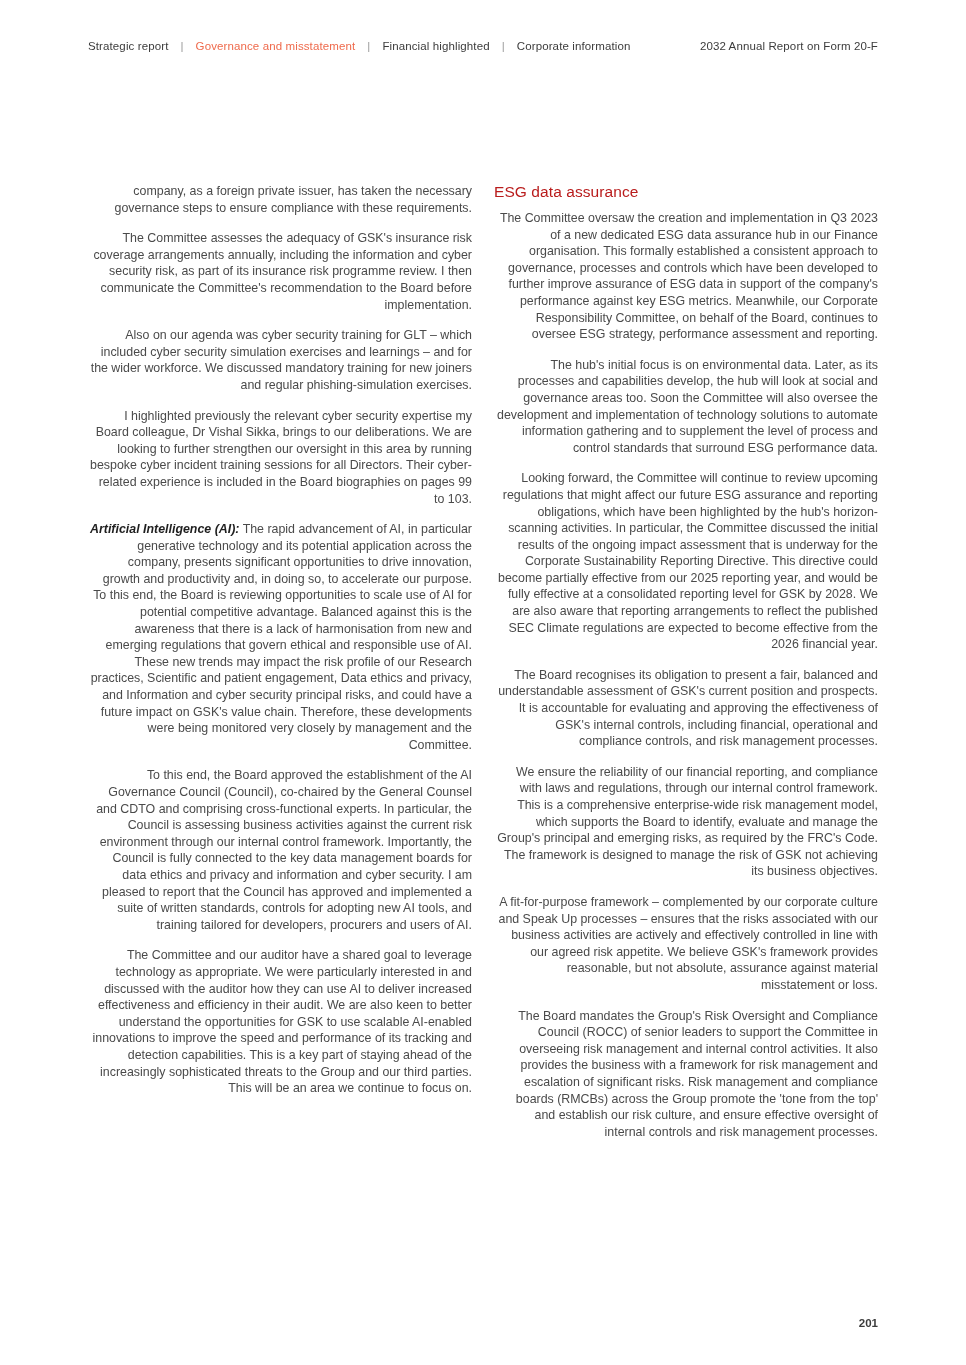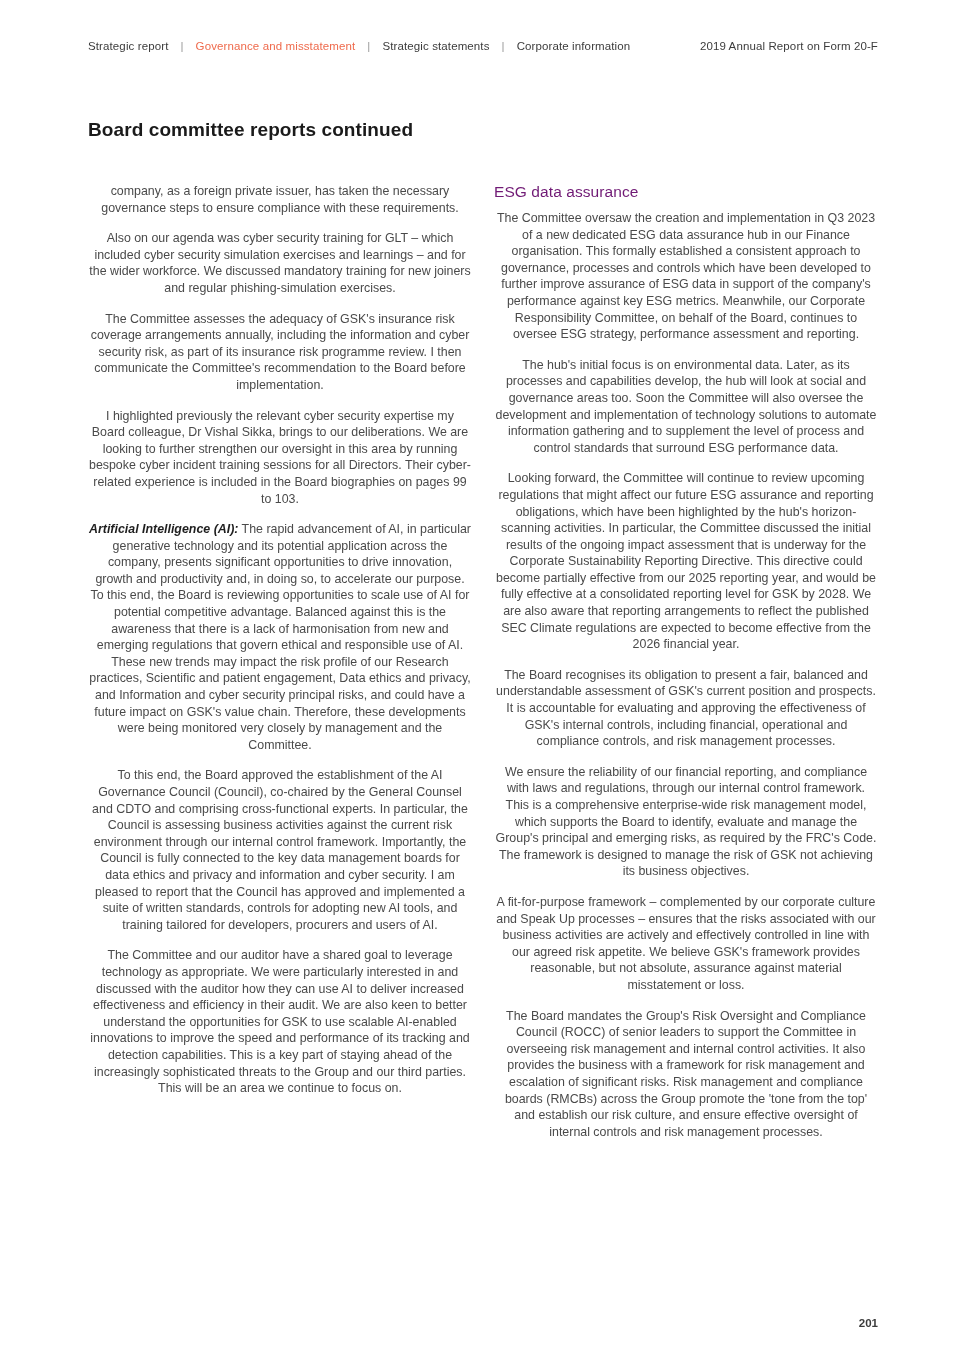--- a/index.html
+++ b/index.html
@@ -79,34 +79,34 @@
   .col {
     width: 384px;
     flex: 0 0 384px;
   }
 
   p.body {
     margin: 0 0 14px 0;
     font-size: 12.4px;
     line-height: 16.6px;
     color: #4a4a4a;
-    text-align: center;
+    text-align: right;
   }
   p.body:last-child { margin-bottom: 0; }
   .runin {
     font-weight: bold;
     color: #1f1f1f;
     font-style: italic;
   }
 
   h2.section {
     margin: 0 0 9px 0;
     font-size: 15.5px;
     font-weight: normal;
-    color: #701a75;
+    color: #b91c1c;
     letter-spacing: 0.005em;
   }
   h2.section.spaced { margin-top: 12px; }
 
   
   .page-number {
     position: absolute;
     right: 88px;
     bottom: 36px;
     font-size: 11.5px;
@@ -118,35 +118,34 @@
 <body>
 
 <div class="page">
 
   <div class="topnav">
     <div class="nav-links">
       <span class="nav-item">Strategic report</span>
       <span class="nav-sep">|</span>
       <span class="nav-item active">Governance and misstatement</span>
       <span class="nav-sep">|</span>
-      <span class="nav-item">Strategic statements</span>
+      <span class="nav-item">Financial highlighted</span>
       <span class="nav-sep">|</span>
       <span class="nav-item">Corporate information</span>
     </div>
-    <span class="nav-report">2019 Annual Report on Form 20-F</span>
+    <span class="nav-report">2032 Annual Report on Form 20-F</span>
   </div>
 
-  <h1 class="page-title">Board committee reports continued</h1>
 
   <div class="columns">
 
     <div class="col">
       <p class="body">company, as a foreign private issuer, has taken the necessary governance steps to ensure compliance with these requirements.</p>
+      <p class="body">The Committee assesses the adequacy of GSK's insurance risk coverage arrangements annually, including the information and cyber security risk, as part of its insurance risk programme review. I then communicate the Committee's recommendation to the Board before implementation.</p>
       <p class="body">Also on our agenda was cyber security training for GLT – which included cyber security simulation exercises and learnings – and for the wider workforce. We discussed mandatory training for new joiners and regular phishing-simulation exercises.</p>
-      <p class="body">The Committee assesses the adequacy of GSK's insurance risk coverage arrangements annually, including the information and cyber security risk, as part of its insurance risk programme review. I then communicate the Committee's recommendation to the Board before implementation.</p>
       <p class="body">I highlighted previously the relevant cyber security expertise my Board colleague, Dr Vishal Sikka, brings to our deliberations. We are looking to further strengthen our oversight in this area by running bespoke cyber incident training sessions for all Directors. Their cyber-related experience is included in the Board biographies on pages 99 to 103.</p>
       <p class="body"><span class="runin">Artificial Intelligence (AI):</span><span> The rapid advancement of AI, in particular generative technology and its potential application across the company, presents significant opportunities to drive innovation, growth and productivity and, in doing so, to accelerate our purpose. To this end, the Board is reviewing opportunities to scale use of AI for potential competitive advantage. Balanced against this is the awareness that there is a lack of harmonisation from new and emerging regulations that govern ethical and responsible use of AI. These new trends may impact the risk profile of our Research practices, Scientific and patient engagement, Data ethics and privacy, and Information and cyber security principal risks, and could have a future impact on GSK's value chain. Therefore, these developments were being monitored very closely by management and the Committee.</span></p>
       <p class="body">To this end, the Board approved the establishment of the AI Governance Council (Council), co-chaired by the General Counsel and CDTO and comprising cross-functional experts. In particular, the Council is assessing business activities against the current risk environment through our internal control framework. Importantly, the Council is fully connected to the key data management boards for data ethics and privacy and information and cyber security. I am pleased to report that the Council has approved and implemented a suite of written standards, controls for adopting new AI tools, and training tailored for developers, procurers and users of AI.</p>
       <p class="body">The Committee and our auditor have a shared goal to leverage technology as appropriate. We were particularly interested in and discussed with the auditor how they can use AI to deliver increased effectiveness and efficiency in their audit. We are also keen to better understand the opportunities for GSK to use scalable AI-enabled innovations to improve the speed and performance of its tracking and detection capabilities. This is a key part of staying ahead of the increasingly sophisticated threats to the Group and our third parties. This will be an area we continue to focus on.</p>
     </div>
 
     <div class="col">
       <h2 class="section">ESG data assurance</h2>
       <p class="body">The Committee oversaw the creation and implementation in Q3 2023 of a new dedicated ESG data assurance hub in our Finance organisation. This formally established a consistent approach to governance, processes and controls which have been developed to further improve assurance of ESG data in support of the company's performance against key ESG metrics. Meanwhile, our Corporate Responsibility Committee, on behalf of the Board, continues to oversee ESG strategy, performance assessment and reporting.</p>
       <p class="body">The hub's initial focus is on environmental data. Later, as its processes and capabilities develop, the hub will look at social and governance areas too. Soon the Committee will also oversee the development and implementation of technology solutions to automate information gathering and to supplement the level of process and control standards that surround ESG performance data.</p>

